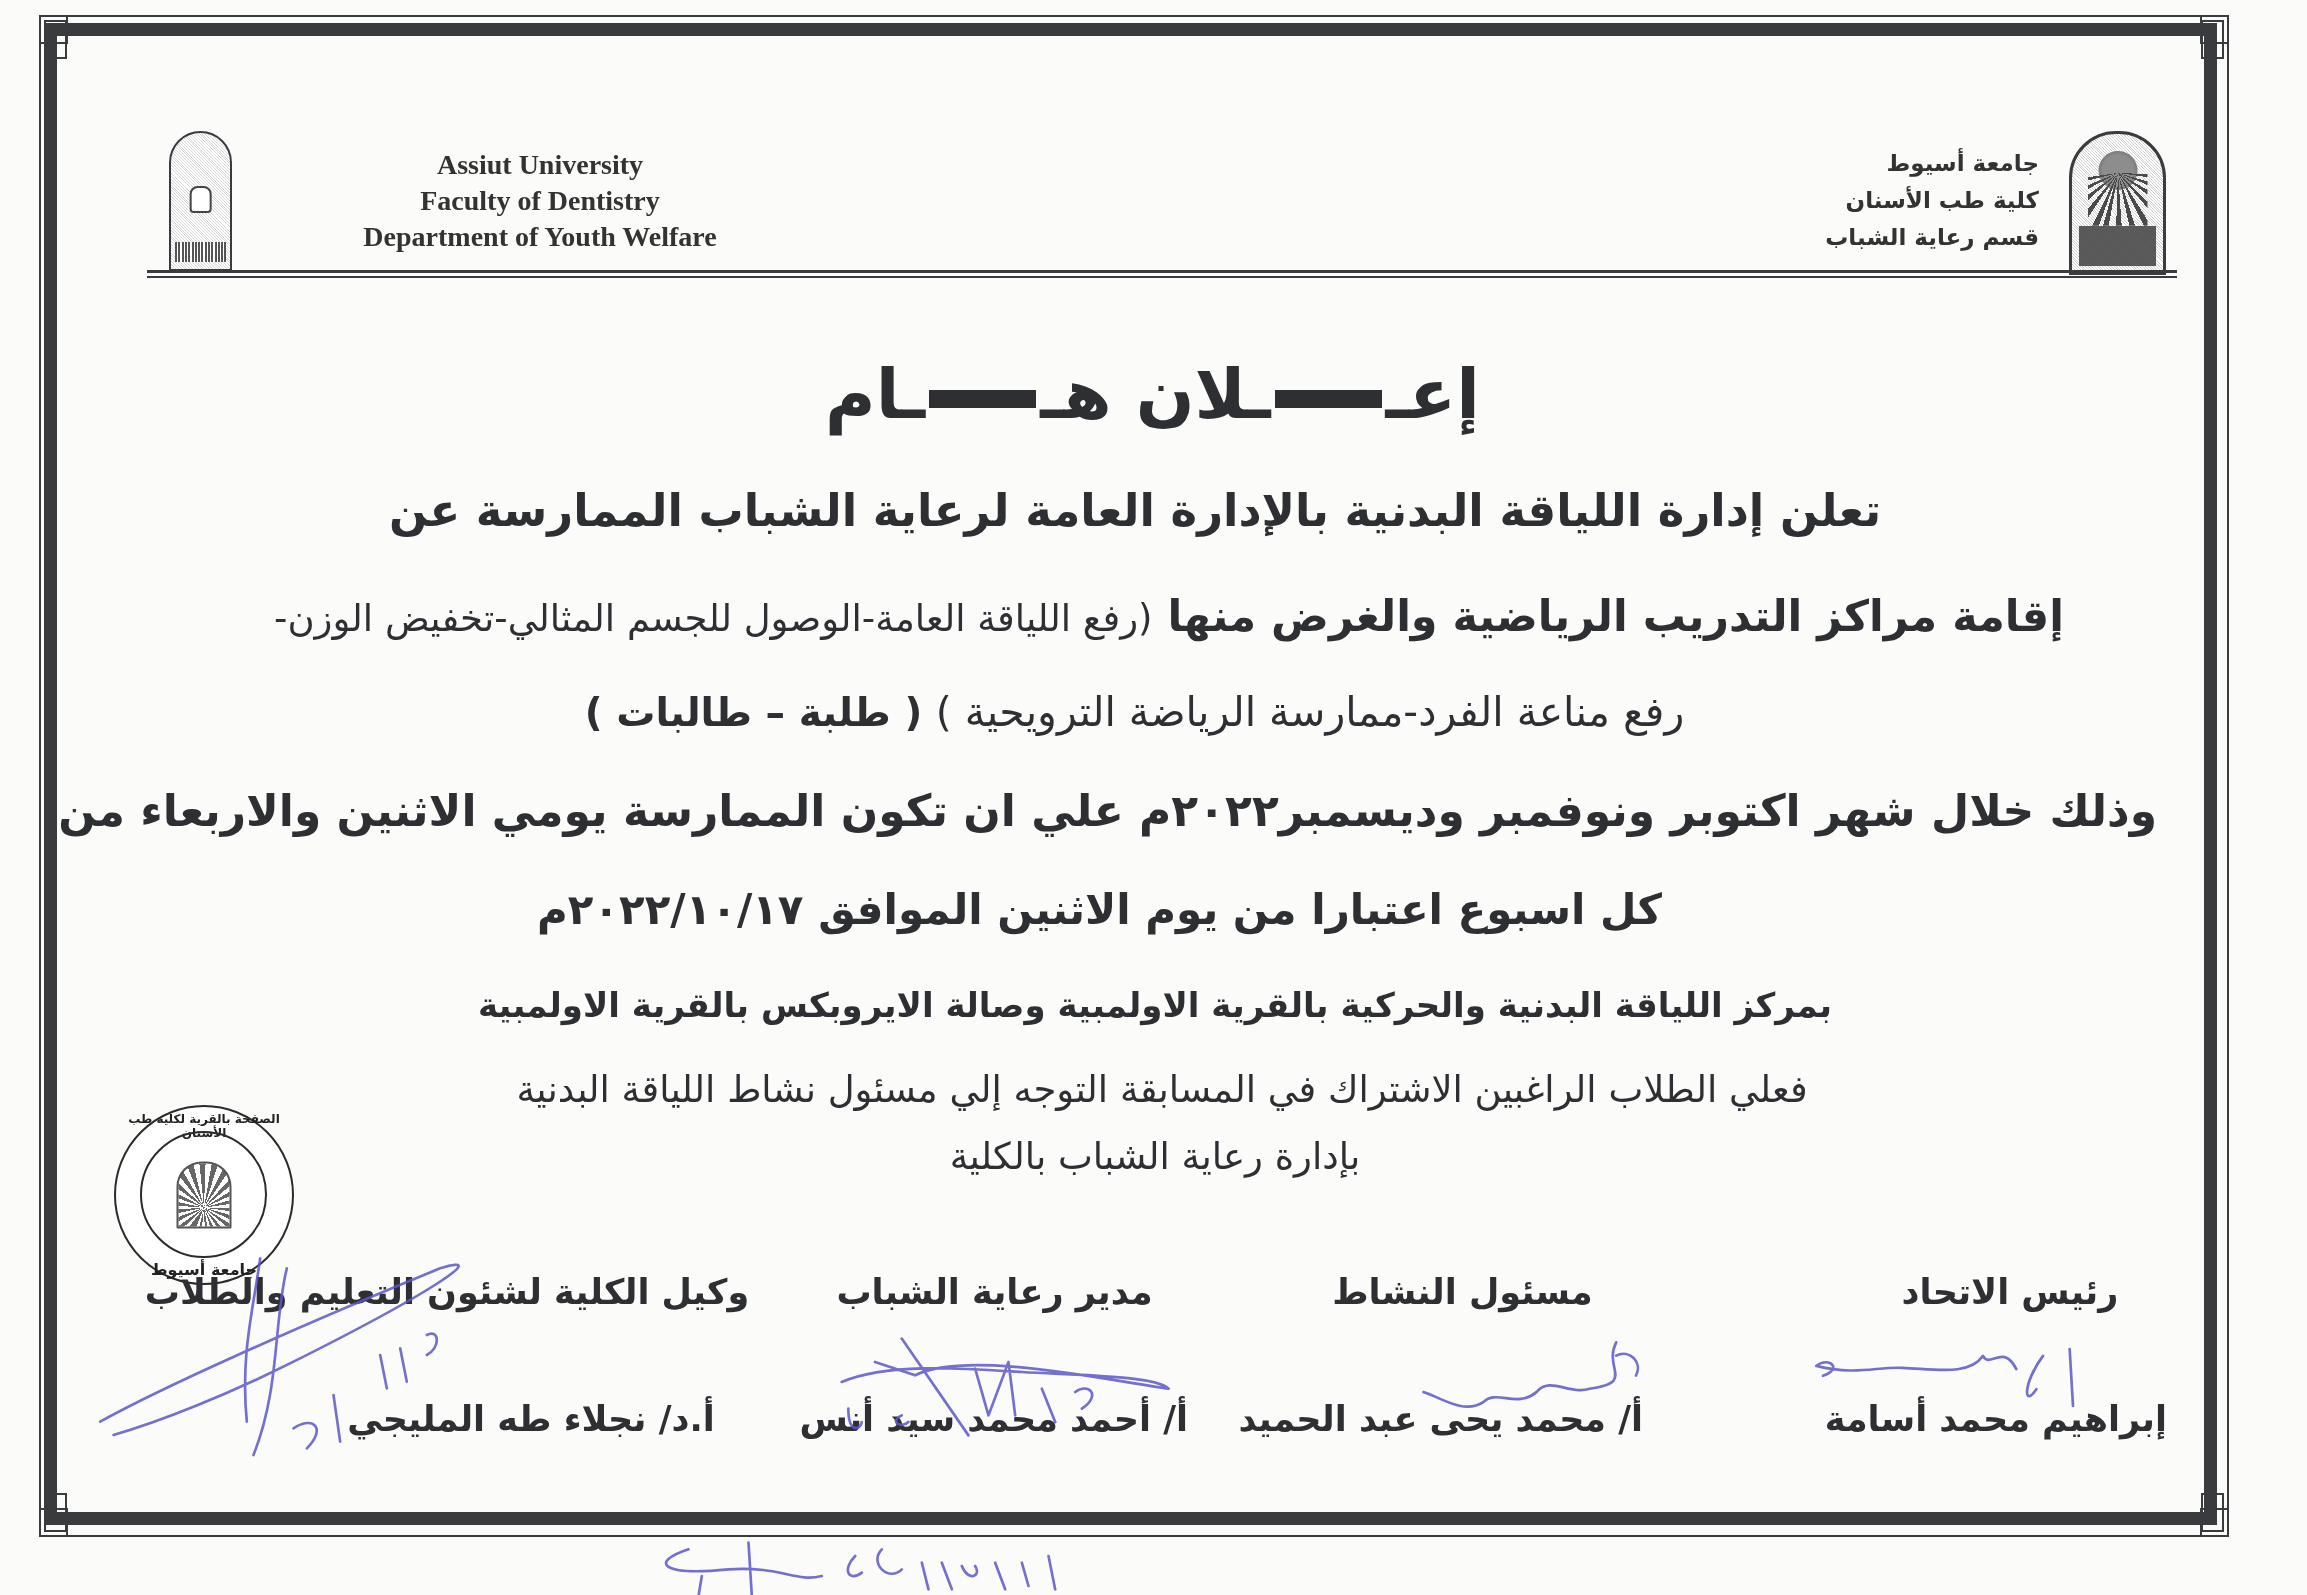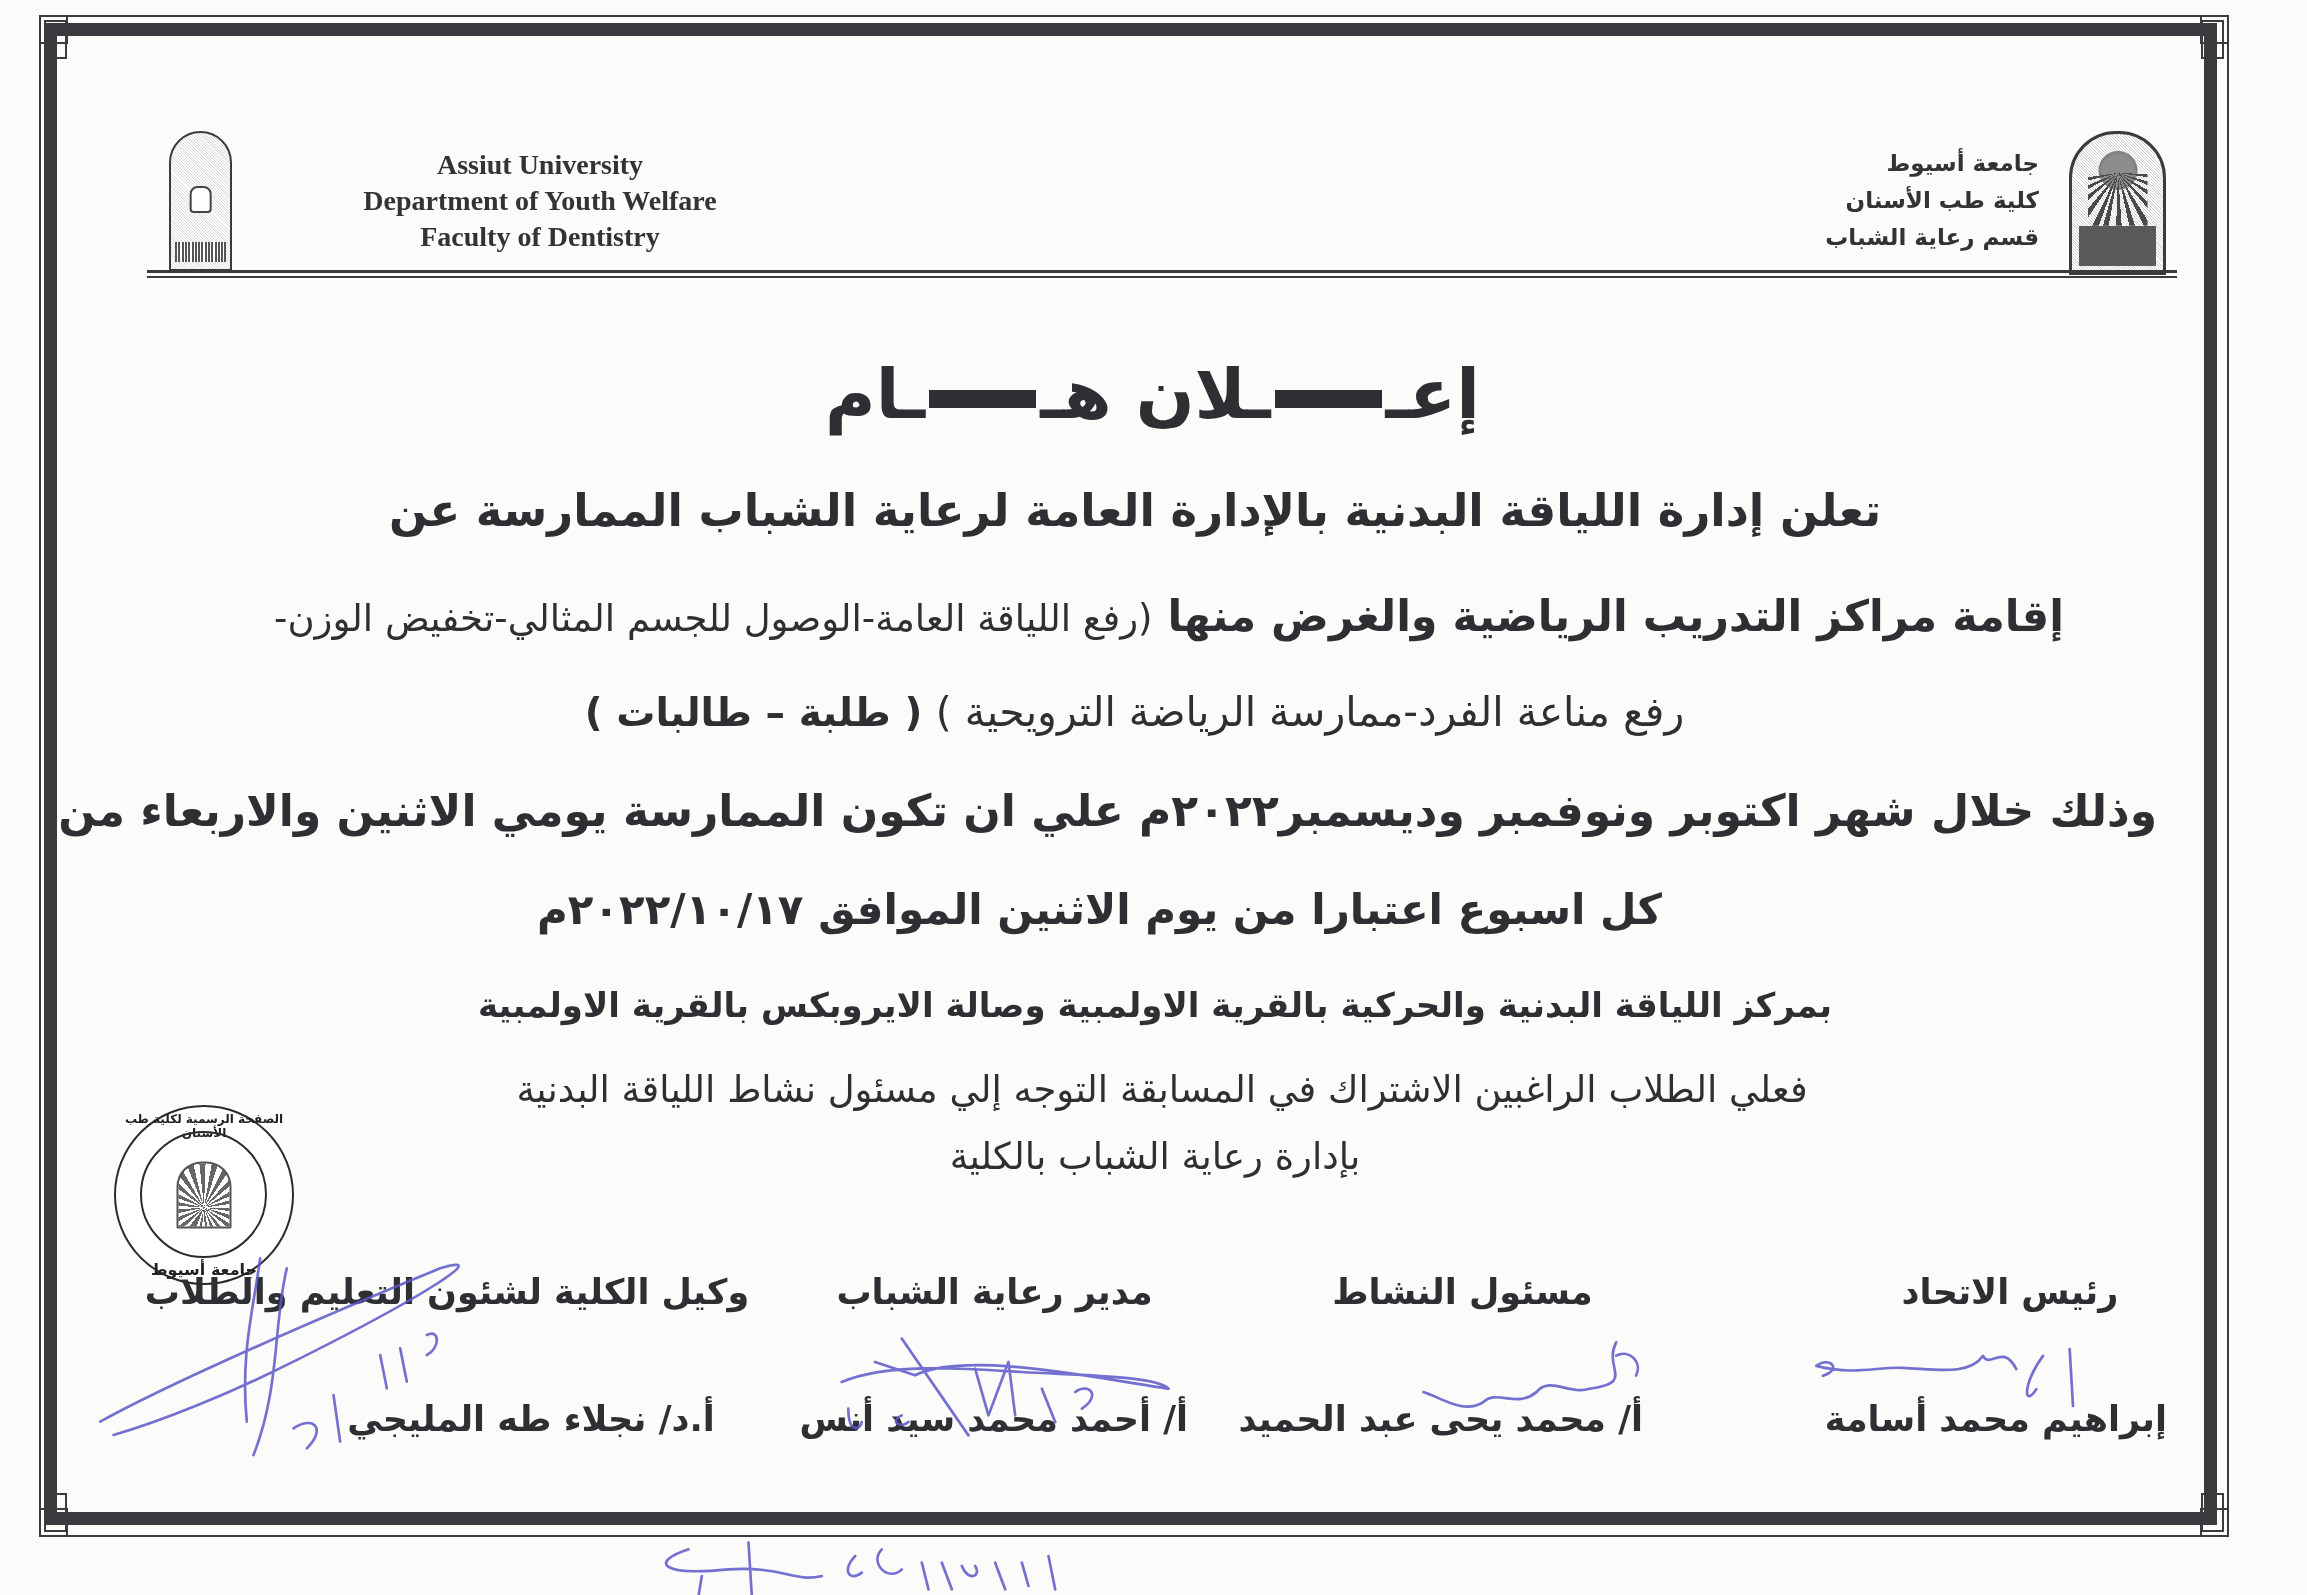--- a/index.html
+++ b/index.html
@@ -145,22 +145,22 @@
 <div class="corner c-br"></div>
 <div class="corner c-br2"></div>
 
 <div class="header">
   <div class="logo-left">
     <div class="logo-tooth"></div>
     <div class="logo-caption"></div>
   </div>
   <div class="en-block">
     <div>Assiut University</div>
+    <div>Faculty of Dentistry</div>
     <div>Department of Youth Welfare</div>
-    <div>Faculty of Dentistry</div>
   </div>
   <div class="ar-block">
     <div>جامعة أسيوط</div>
     <div>كلية طب الأسنان</div>
     <div>قسم رعاية الشباب</div>
   </div>
   <div class="logo-right">
     <div class="logo-sun"></div>
     <div class="logo-rays"></div>
     <div class="logo-base"></div>
@@ -181,21 +181,21 @@
   <span class="light">رفع مناعة الفرد-ممارسة الرياضة الترويحية )</span>
   <span>( طلبة – طالبات )</span>
 </div>
 <div class="ar l4">وذلك خلال شهر اكتوبر ونوفمبر وديسمبر٢٠٢٢م علي ان تكون الممارسة يومي الاثنين والاربعاء من</div>
 <div class="ar l5">كل اسبوع اعتبارا من يوم الاثنين الموافق ٢٠٢٢/١٠/١٧م</div>
 <div class="ar l6">بمركز اللياقة البدنية والحركية بالقرية الاولمبية وصالة الايروبكس بالقرية الاولمبية</div>
 <div class="ar l7">فعلي الطلاب الراغبين الاشتراك في المسابقة التوجه إلي مسئول نشاط اللياقة البدنية</div>
 <div class="ar l8">بإدارة رعاية الشباب بالكلية</div>
 
 <div class="stamp">
-  <div class="stamp-top">الصفحة الرسمية لكلية طب الأسنان</div>
+  <div class="stamp-top">الصفحة بالقرية لكلية طب الأسنان</div>
   <div class="stamp-inner">
     <div class="stamp-logo"></div>
   </div>
   <div class="stamp-bottom">جامعة أسيوط</div>
 </div>
 
 <div class="sig-col sig1">
   <div class="sig-role">رئيس الاتحاد</div>
   <div class="sig-name">إبراهيم محمد أسامة</div>
 </div>

